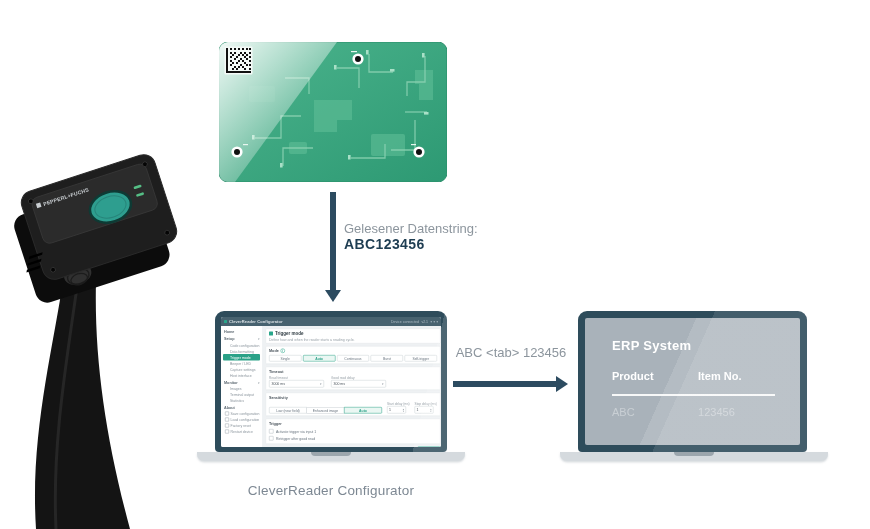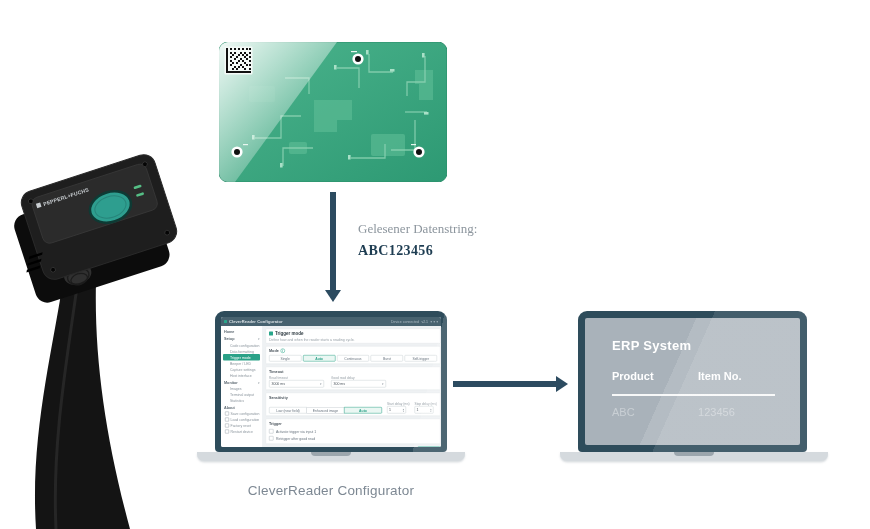--- a/index.html
+++ b/index.html
@@ -7,23 +7,23 @@
          font-family:"Liberation Sans",sans-serif;}
 
   
   .headline{position:absolute;left:478px;top:41px;width:345px;font-size:15px;line-height:23px;
             font-weight:bold;color:#22536F;letter-spacing:.2px;}
 
   
   .arrow-down{position:absolute;left:330px;top:192px;width:6px;height:98px;background:#2C4B60;}
   .arrow-down::after{content:'';position:absolute;top:98px;left:-5px;border:8px solid transparent;
             border-bottom:0;border-top:12px solid #2C4B60;}
-  .ds-block{position:absolute;left:358px;top:221px;font-family:Liberation Serif, serif;}
+  .ds-block{position:absolute;left:344px;top:221px;}
   .ds-label{font-size:13px;color:#8C959D;}
-  .ds-value{margin-top:6px;font-size:14px;font-weight:bold;color:#1E3D52;letter-spacing:.4px;}
+  .ds-value{font-size:14px;font-weight:bold;color:#1E3D52;letter-spacing:.4px;}
   .out-label{position:absolute;left:448px;top:345px;width:126px;text-align:center;
              font-size:13px;color:#8C959D;}
   .arrow-right{position:absolute;left:453px;top:381px;width:103px;height:6px;background:#2C4B60;}
   .arrow-right::after{content:'';position:absolute;left:103px;top:-5px;border:8px solid transparent;
              border-right:0;border-left:12px solid #2C4B60;}
 
   
   .laptop{position:absolute;width:268px;height:152px;}
   .laptop .bezel{position:absolute;left:18px;top:0;height:141px;background:#2E4C5B;
                  border-radius:9px 9px 4px 4px;overflow:hidden;}
@@ -441,20 +441,21 @@
         </div>
       </div>
       <div class="bezel-glare"></div>
     </div>
     <div class="base">
         <div class="notch"></div>
       </div>
   </div>
   <div class="caption">CleverReader Configurator</div>
 
+  <div class="out-label">ABC &lt;tab&gt; 123456</div>
   <div class="arrow-right"></div>
 
   <div class="laptop lap2" style="left:560px;top:311px;">
     <div class="bezel">
       <div class="erp-screen">
         <div class="erp-title">ERP System</div>
         <div class="erp-cols">
           <span class="c1">Product</span>
           <span>Item No.</span>
         </div>

